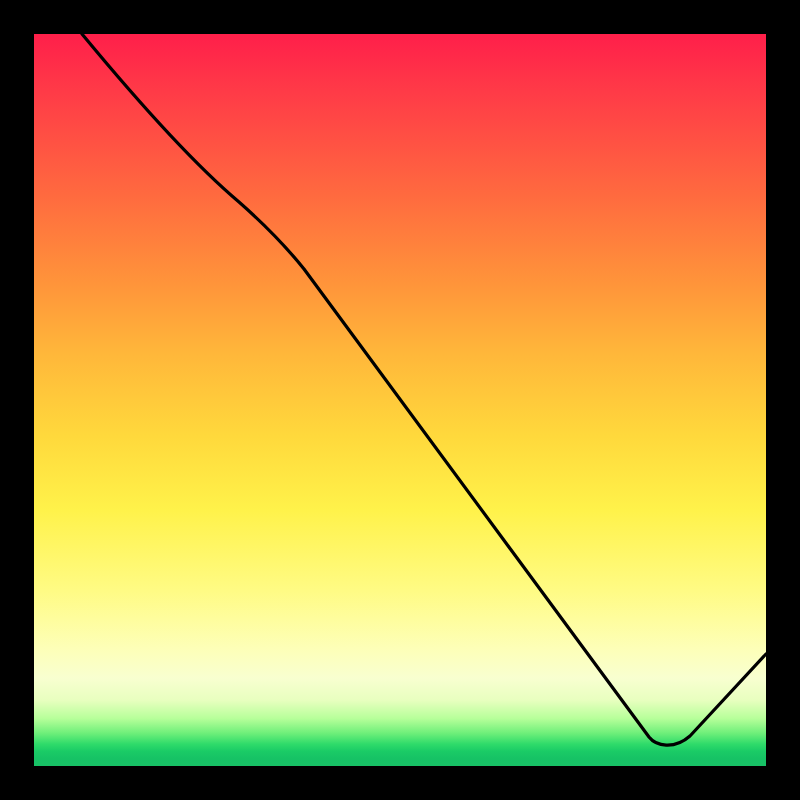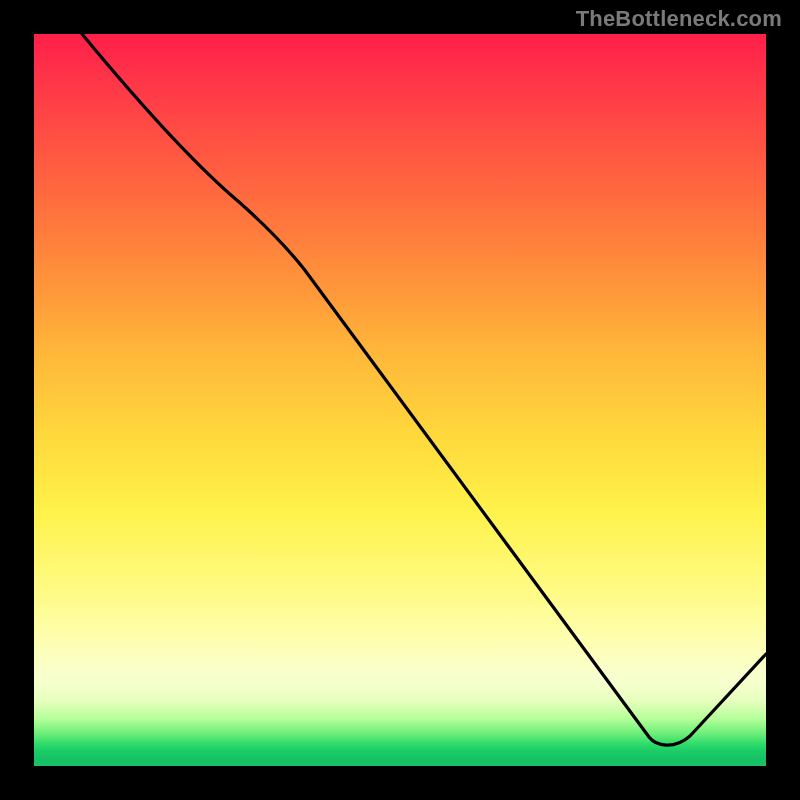--- a/index.html
+++ b/index.html
@@ -81,21 +81,20 @@
     font-weight: 700;
     letter-spacing: 0.5px;
     white-space: nowrap;
     user-select: none;
   }
 </style>
 </head>
 <body>
 <div class="container">
 
-  <div class="watermark">TheBottleneck.com</div>
 
   <div class="plot-frame">
     <div class="plot-bg">
       <div class="gradient"></div>
 
       <svg class="line" viewBox="0 0 732 732" preserveAspectRatio="none">
 
         <path d="M 48 0
                  C 110 75, 160 130, 205 168
                  C 230 190, 250 210, 270 235

